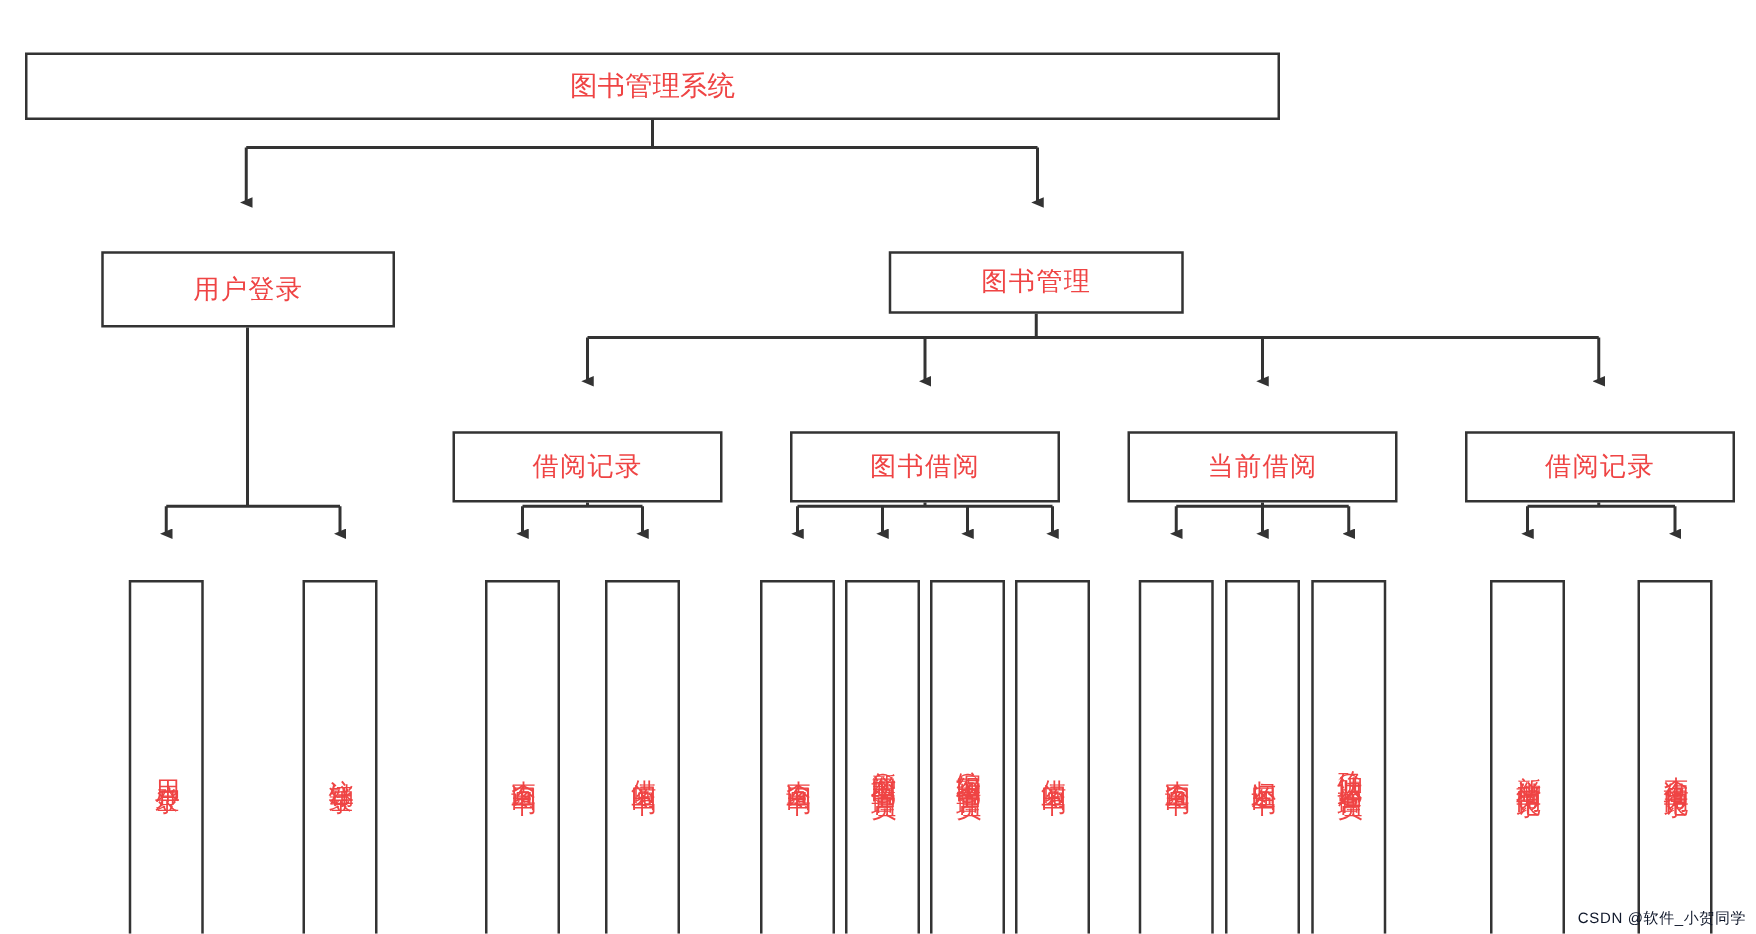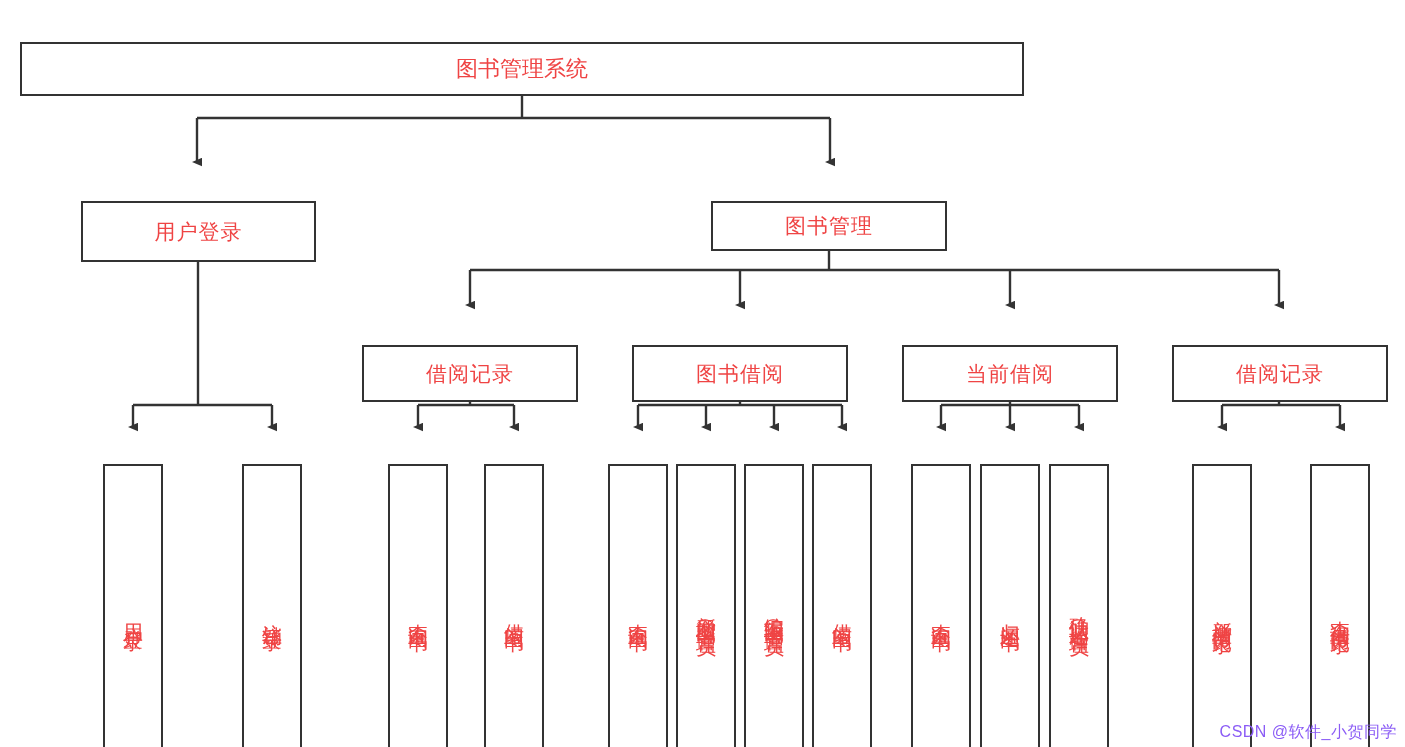--- a/index.html
+++ b/index.html
@@ -58,22 +58,22 @@
   .node-leaf .vtext {
     writing-mode: vertical-rl;
     text-orientation: upright;
     display: block;
     max-height: 100%;
   }
   .watermark {
     position: absolute;
     right: 8px;
     bottom: 4px;
-    font-size: 16px;
-    color: #8b5cf6;
+    font-size: 12px;
+    color: #0f172a;
     letter-spacing: 0.5px;
     white-space: nowrap;
   }
 </style>
 </head>
 <body>
 
 <div id="diagram">
 
   <svg class="connectors" viewBox="0 0 1405 747">

